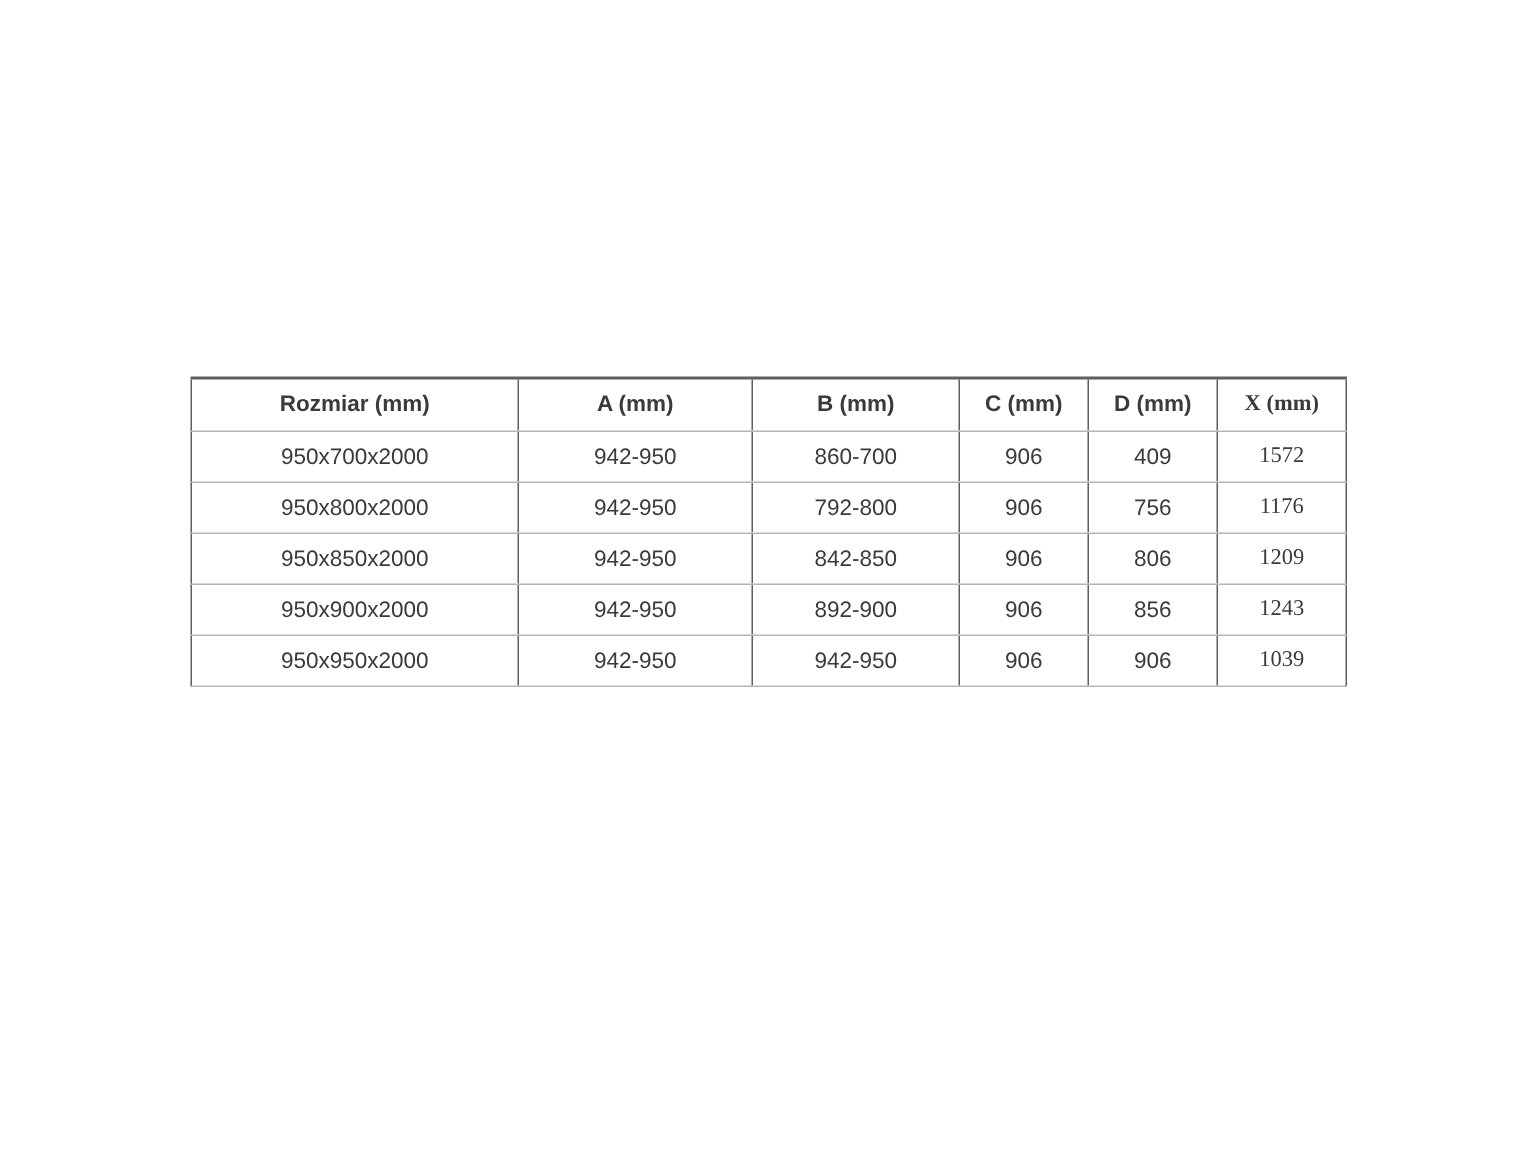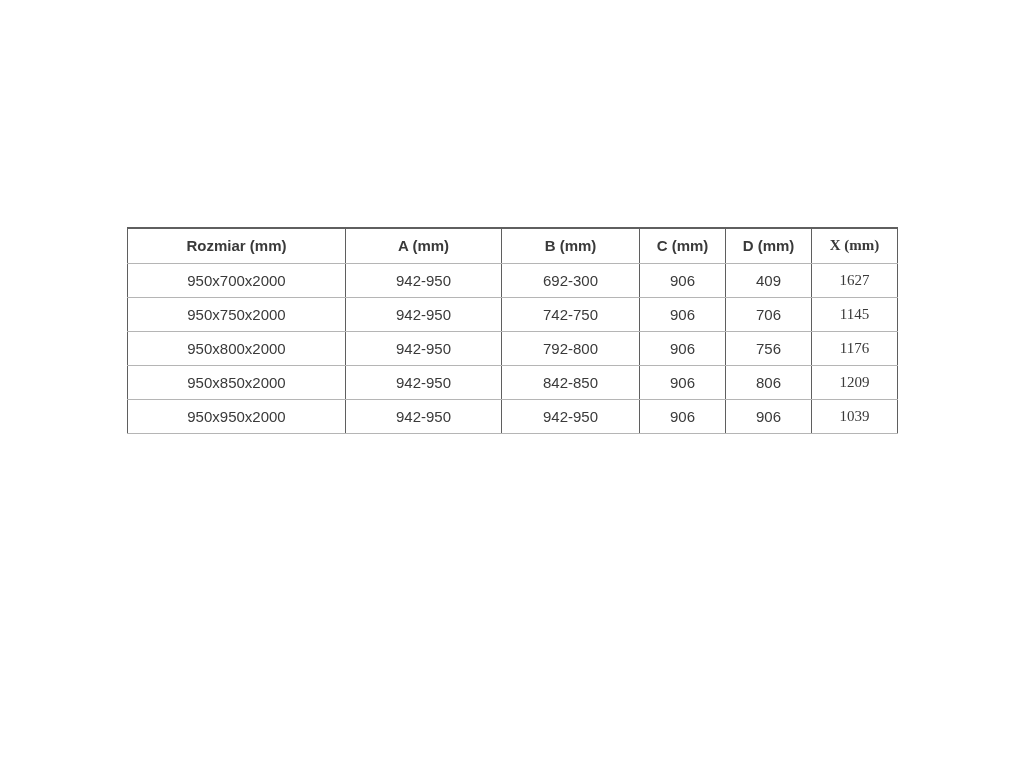--- a/index.html
+++ b/index.html
@@ -18,21 +18,21 @@
   }
   .page {
     position: relative;
     width: 1024px;
     height: 768px;
     background: var(--page-bg);
   }
   table.spec-table {
     position: absolute;
     left: 127px;
-    top: 227px;
+    top: 251px;
     width: 770px;
     border-collapse: collapse;
     table-layout: fixed;
     color: var(--text-color);
     font-size: 15px;
   }
   .spec-table th,
   .spec-table td {
     text-align: center;
     vertical-align: middle;
@@ -76,50 +76,50 @@
           <th>B (mm)</th>
           <th>C (mm)</th>
           <th>D (mm)</th>
           <th>X (mm)</th>
         </tr>
     </thead>
     <tbody id="table-body">
         <tr>
           <td>950x700x2000</td>
           <td>942-950</td>
-          <td>692-300</td>
+          <td>860-700</td>
           <td>906</td>
           <td>409</td>
-          <td>1627</td>
-        </tr>
-        <tr>
-          <td>950x750x2000</td>
-          <td>942-950</td>
-          <td>742-750</td>
-          <td>906</td>
-          <td>706</td>
-          <td>1145</td>
+          <td>1572</td>
         </tr>
         <tr>
           <td>950x800x2000</td>
           <td>942-950</td>
           <td>792-800</td>
           <td>906</td>
           <td>756</td>
           <td>1176</td>
         </tr>
         <tr>
           <td>950x850x2000</td>
           <td>942-950</td>
           <td>842-850</td>
           <td>906</td>
           <td>806</td>
           <td>1209</td>
         </tr>
         <tr>
+          <td>950x900x2000</td>
+          <td>942-950</td>
+          <td>892-900</td>
+          <td>906</td>
+          <td>856</td>
+          <td>1243</td>
+        </tr>
+        <tr>
           <td>950x950x2000</td>
           <td>942-950</td>
           <td>942-950</td>
           <td>906</td>
           <td>906</td>
           <td>1039</td>
         </tr>
       </tbody>
   </table>
 </div>

